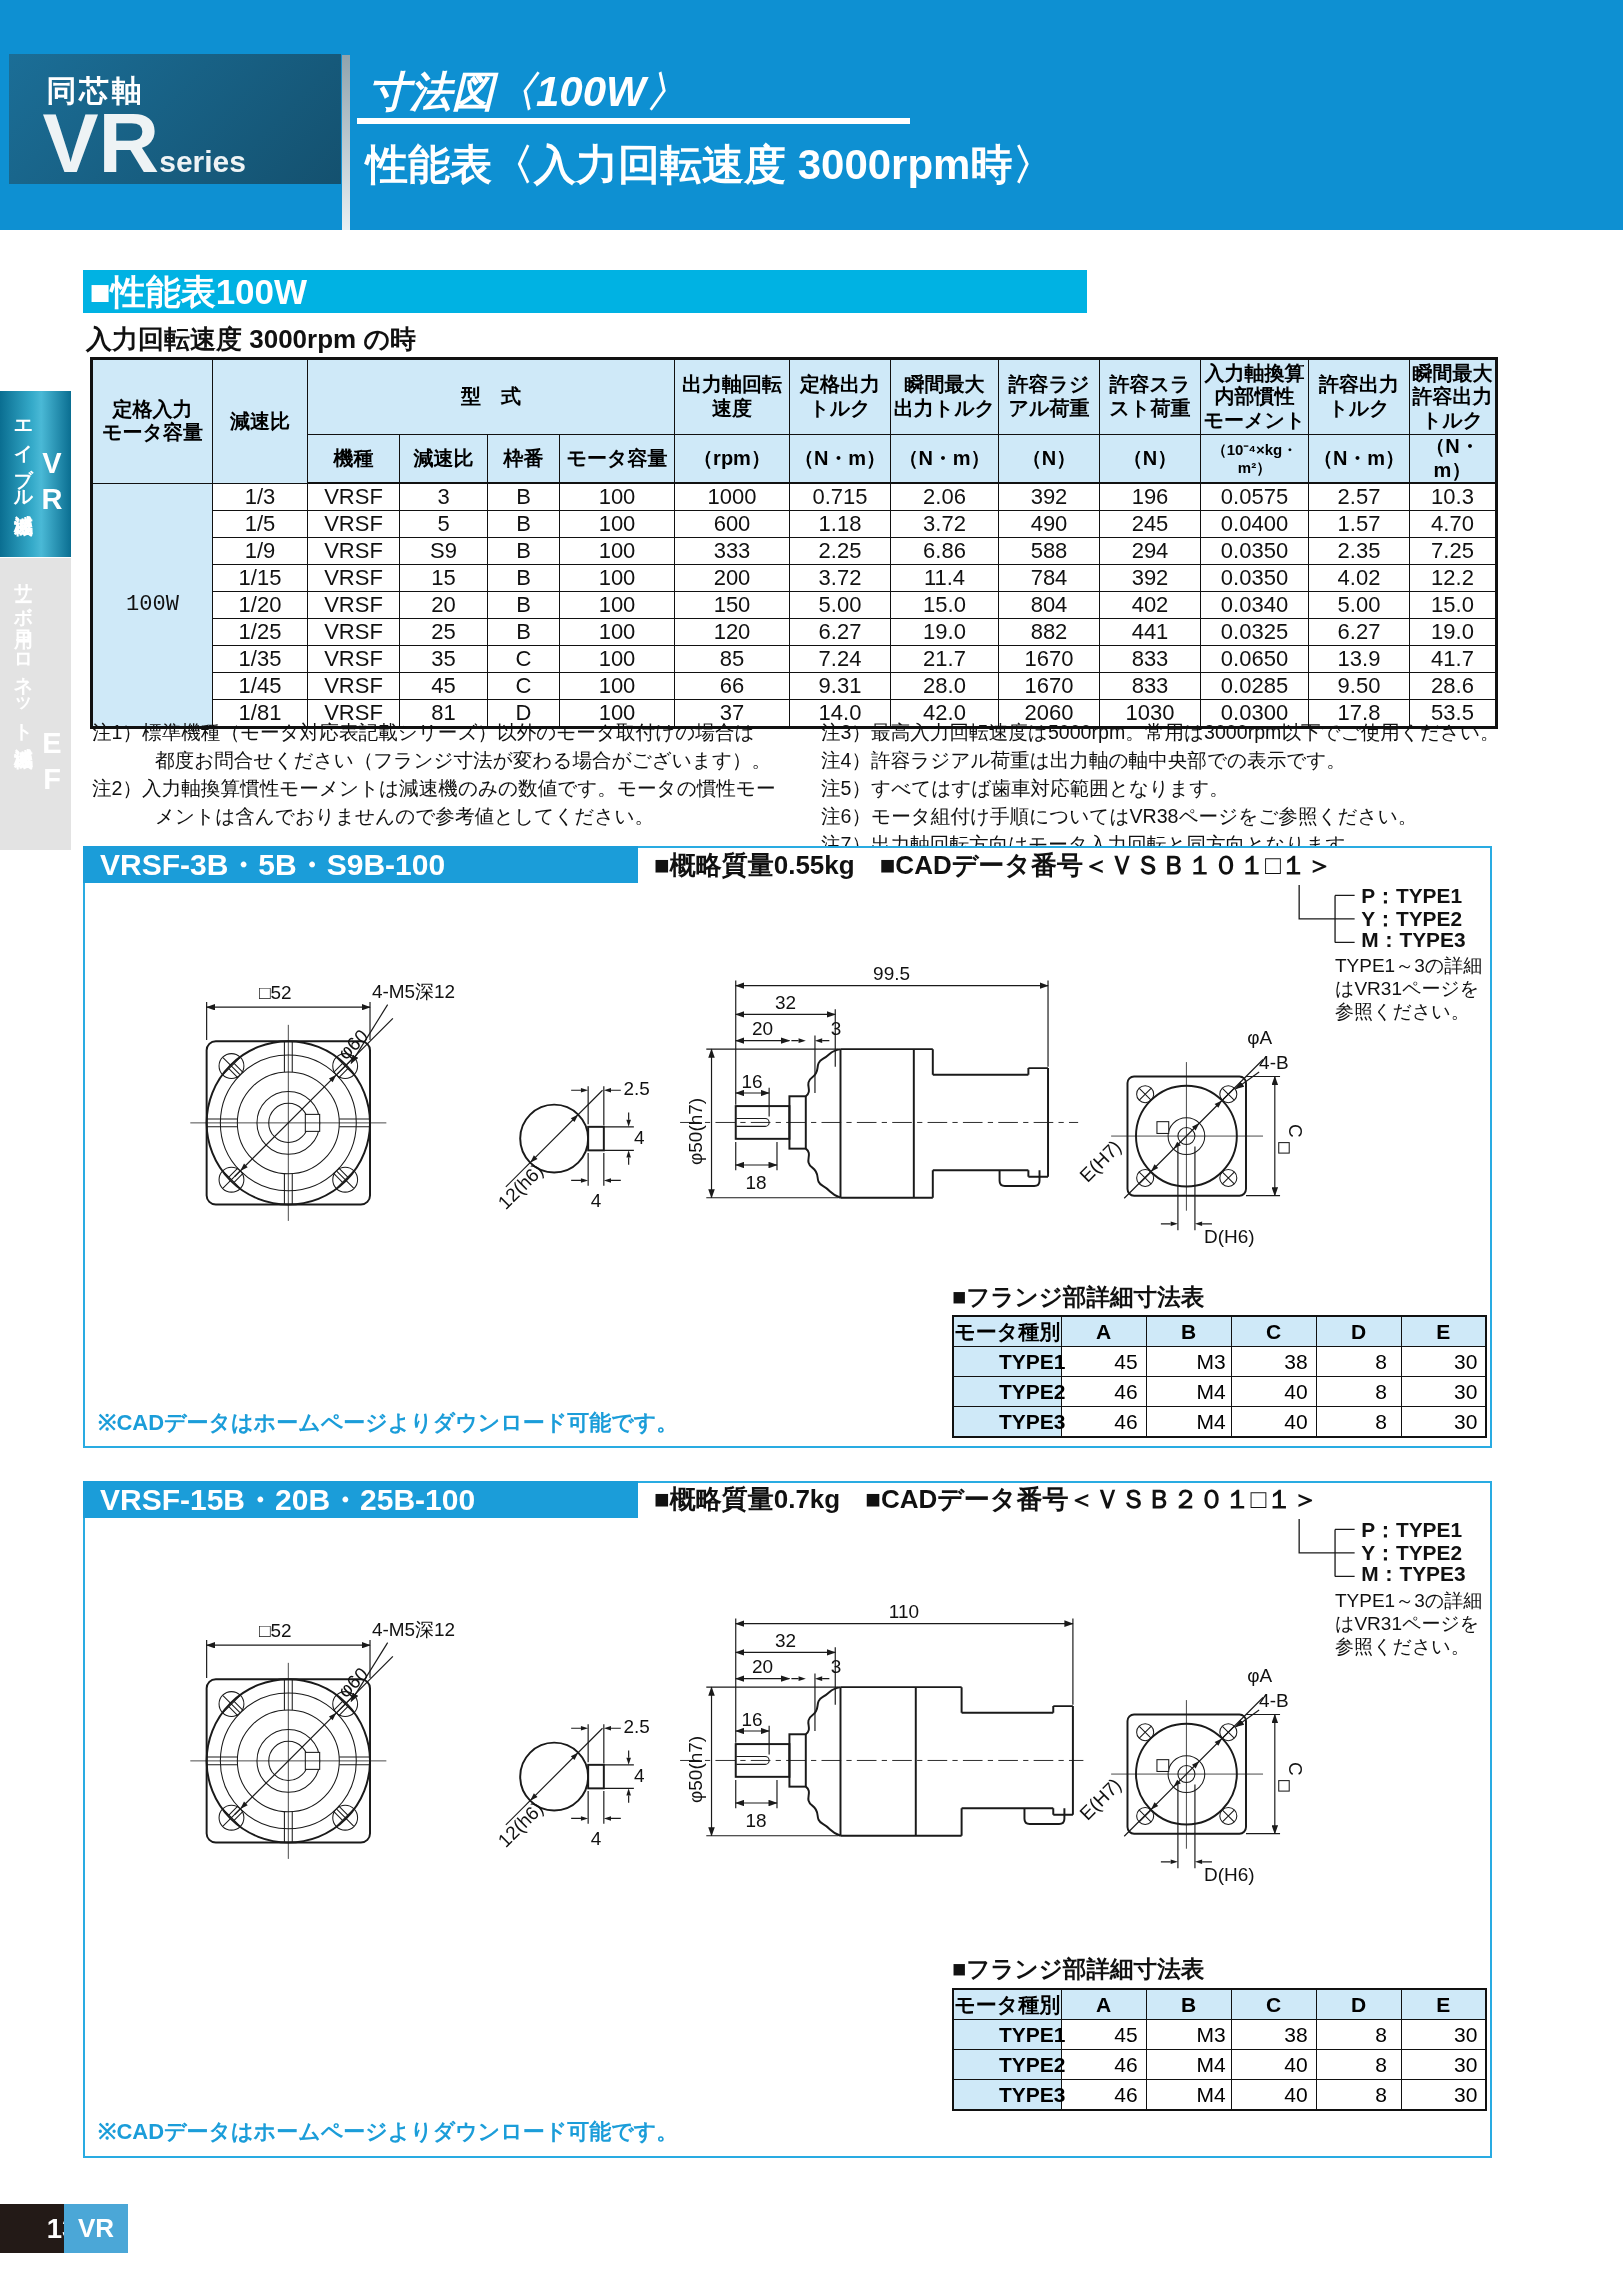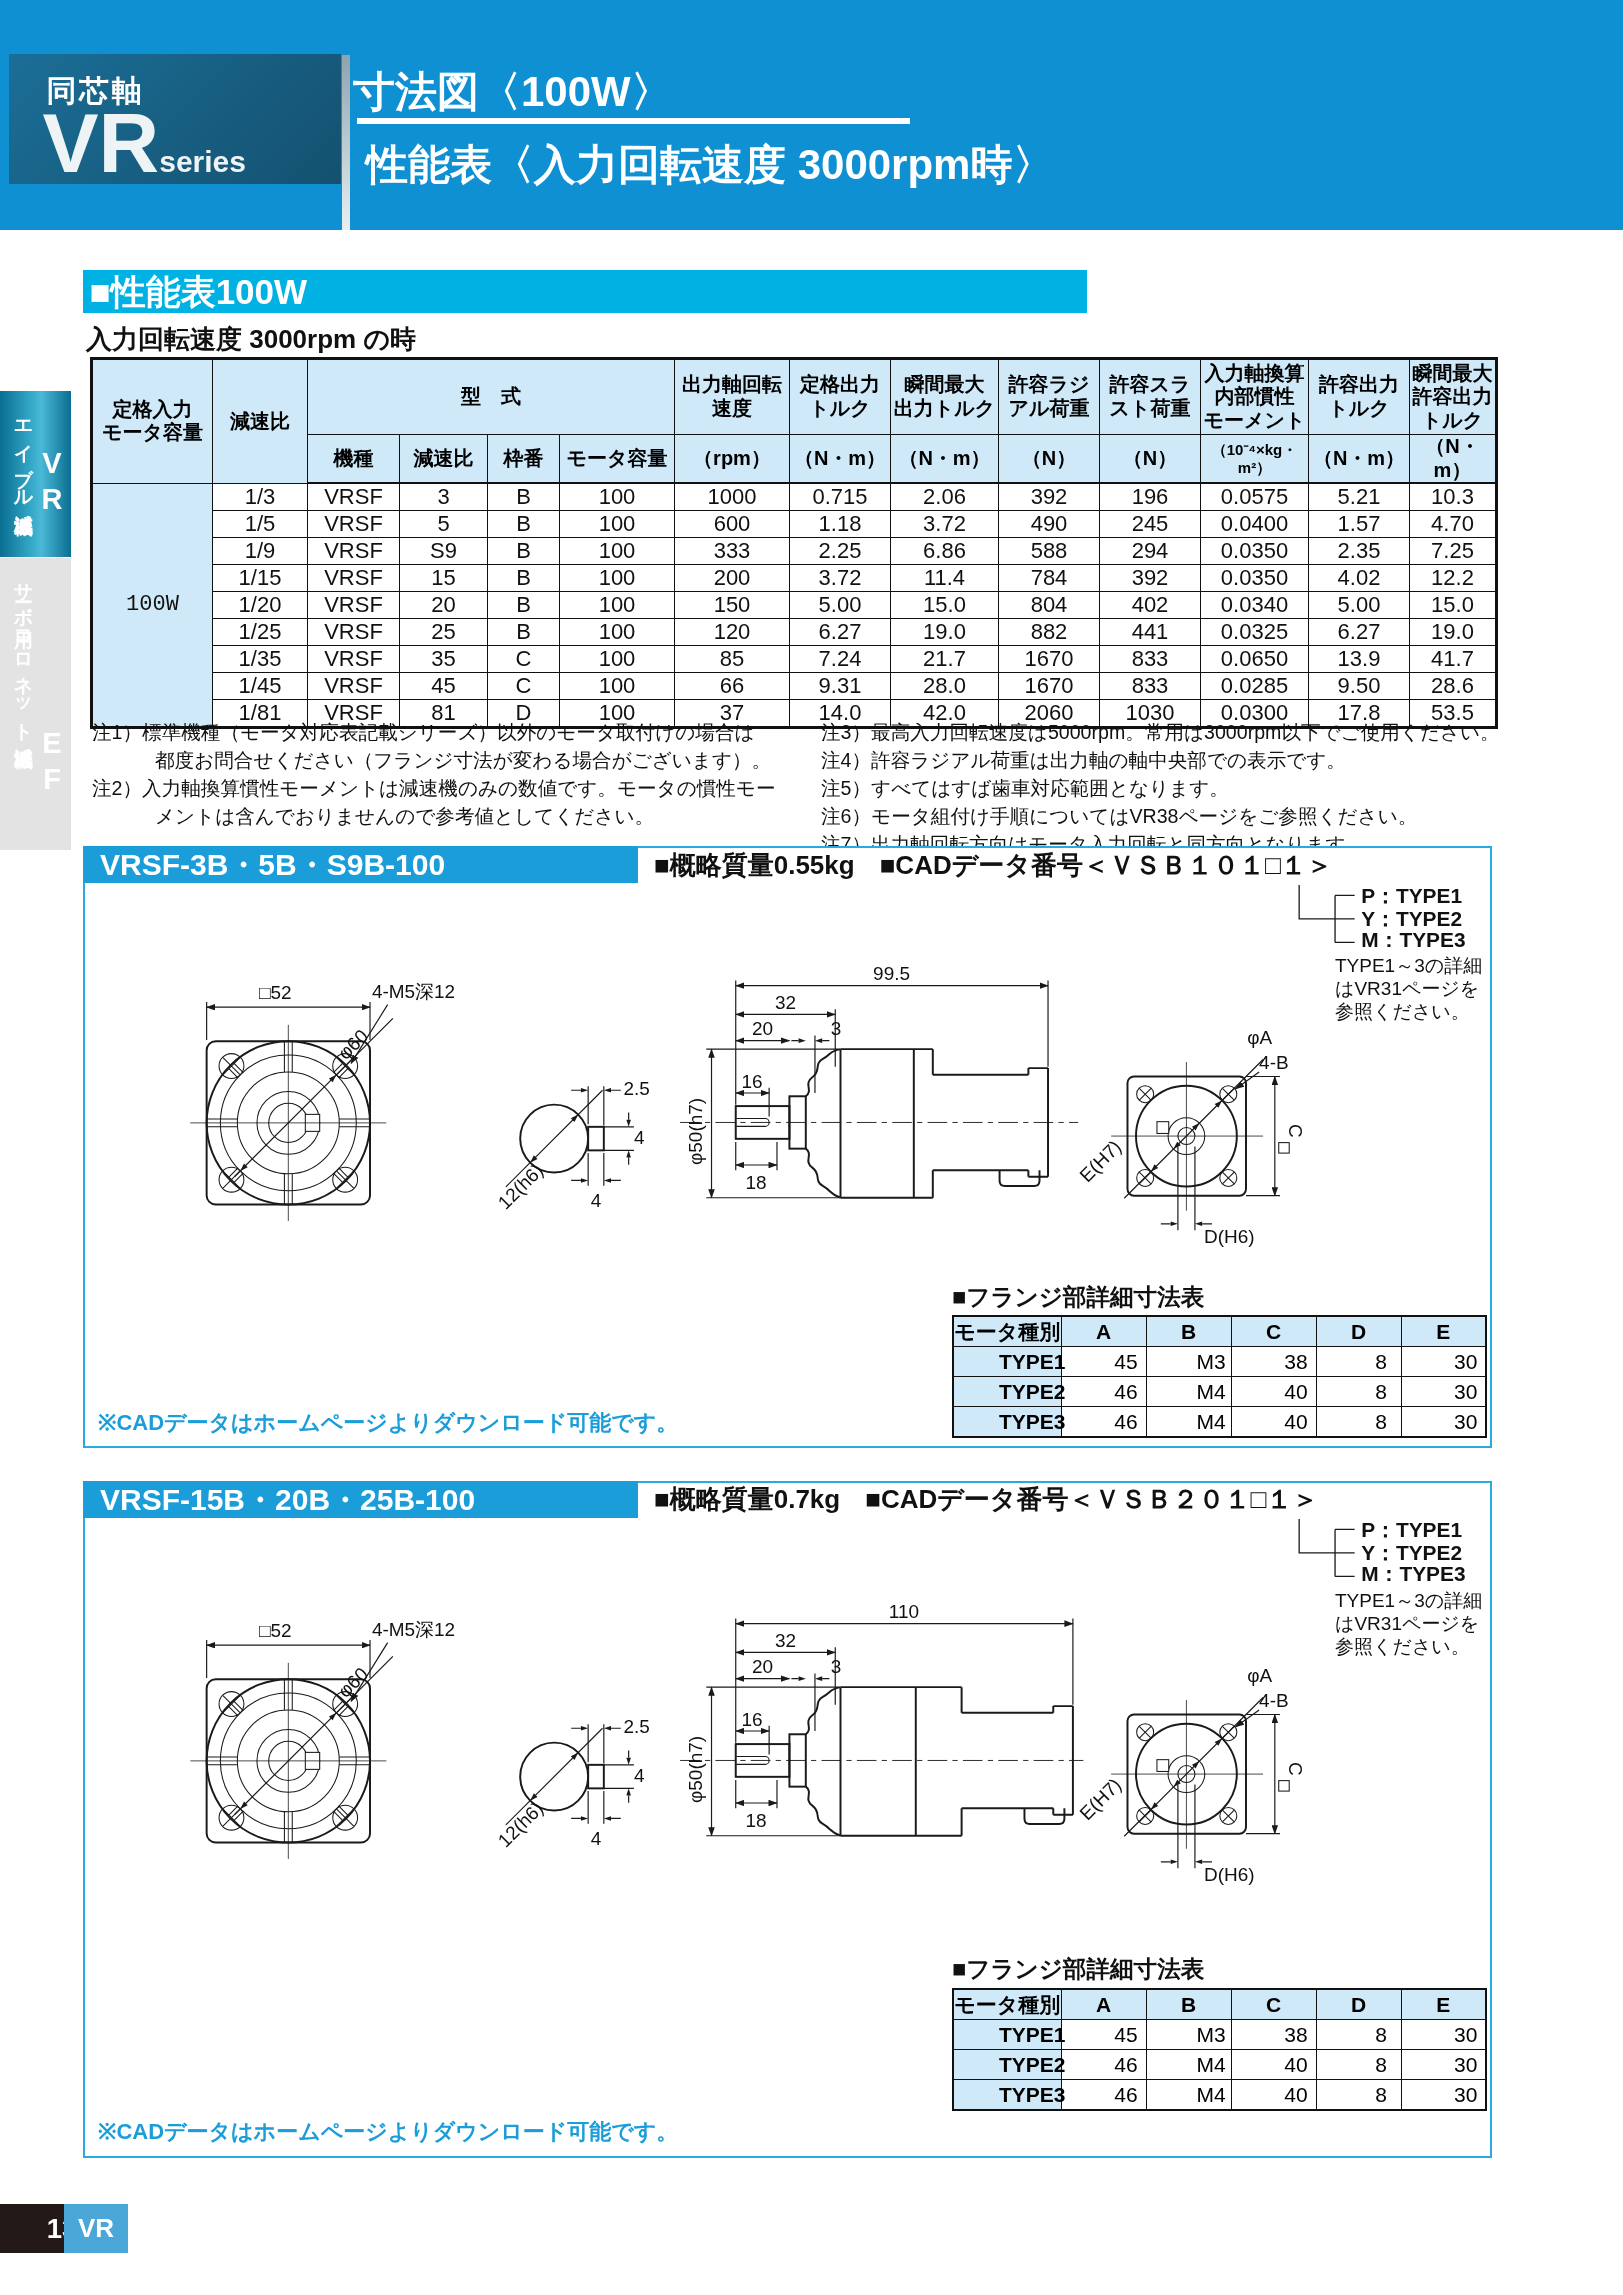--- a/index.html
+++ b/index.html
@@ -64,21 +64,21 @@
 <body>
 
 <div class="page">
 
   <div class="abs hdr"></div>
   <div class="abs logo">
     <div class="logo-tag">同芯軸</div>
     <div class="logo-vr"><span>VR</span><span class="logo-series">series</span></div>
   </div>
   <div class="abs hsep"></div>
-  <div class="abs htitle" style="left:353px;top:64px;">寸法図〈100W〉</div>
+  <div class="abs htitle" style="left:368px;top:64px;font-style:italic;">寸法図〈100W〉</div>
   <div class="abs hrule"></div>
   <div class="abs htitle" style="left:366px;top:137px;">性能表〈入力回転速度 3000rpm時〉</div>
 
   <div class="abs tab1">
     <div class="abs vtxt tab-label" style="left:10.5px;top:17px;">エイブル減速機</div>
     <div class="abs vtxt tab-code" style="left:35px;top:56px;">VR</div>
   </div>
   <div class="abs tab2">
     <div class="abs vtxt tab-label" style="left:10.5px;top:10.5px;">サーボ用コロネット減速機</div>
     <div class="abs vtxt tab-code" style="left:35px;top:169px;">EF</div>
@@ -151,21 +151,21 @@
           <td>VRSF</td>
           <td>3</td>
           <td>B</td>
           <td>100</td>
           <td>1000</td>
           <td>0.715</td>
           <td>2.06</td>
           <td>392</td>
           <td>196</td>
           <td>0.0575</td>
-          <td>5.21</td>
+          <td>2.57</td>
           <td>10.3</td>
       </tr>
       <tr style="height:26px;">
           <td>1/5</td>
           <td>VRSF</td>
           <td>5</td>
           <td>B</td>
           <td>100</td>
           <td>600</td>
           <td>1.18</td>

